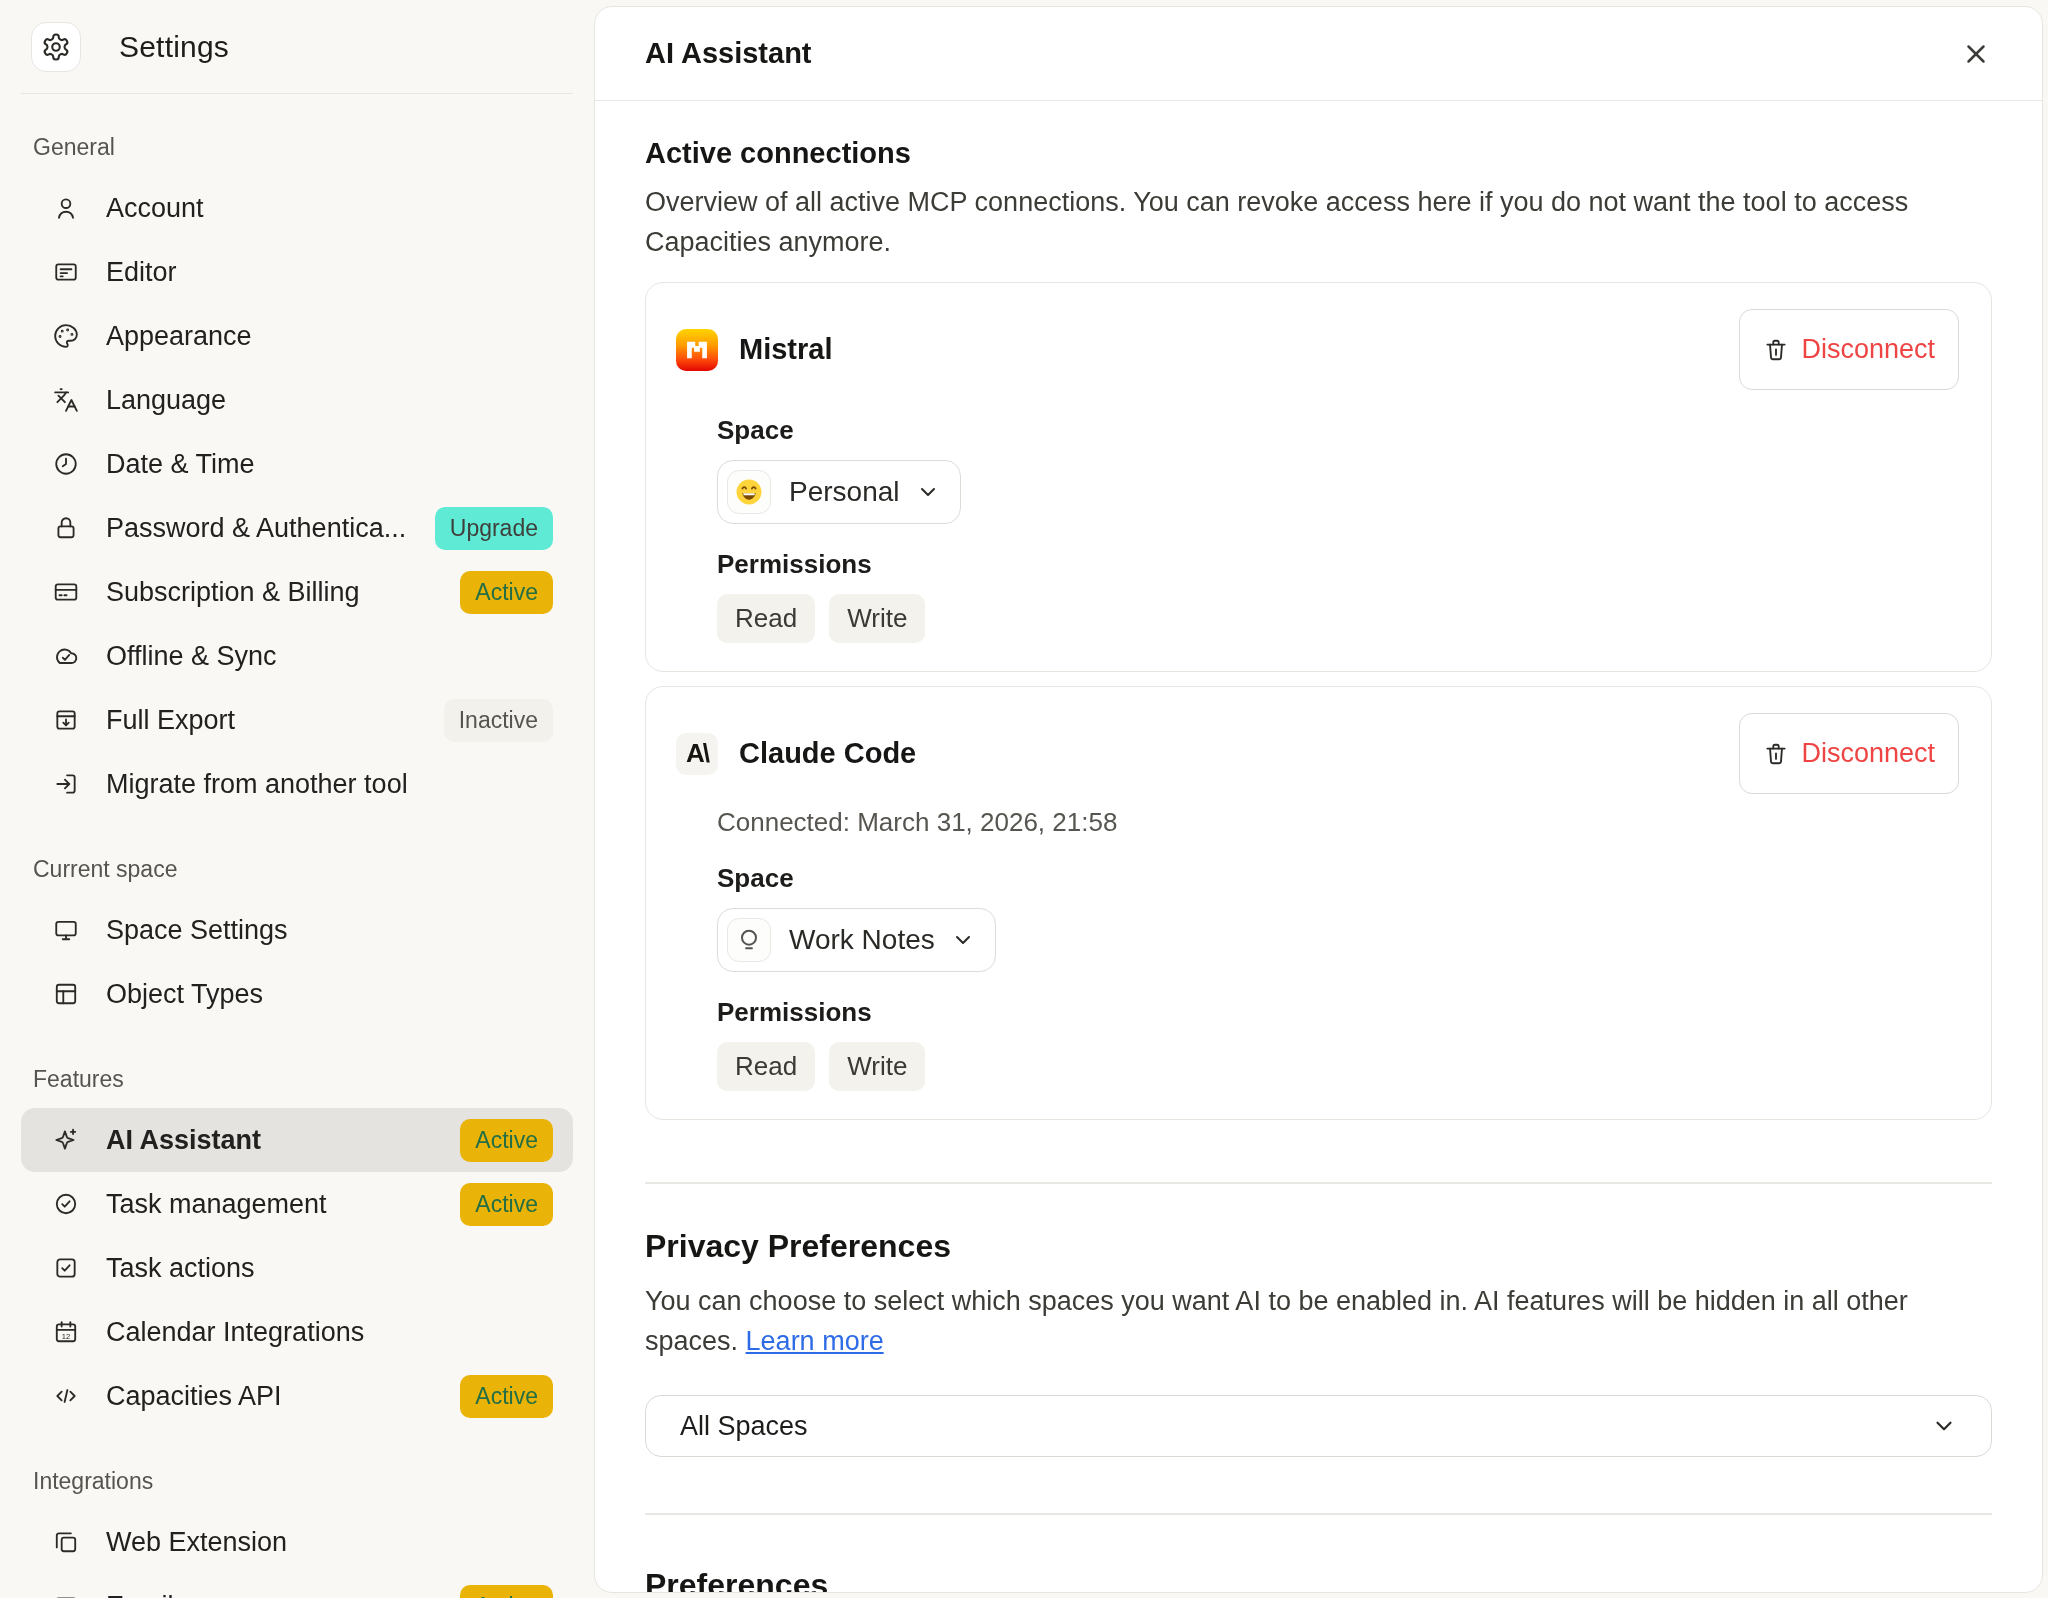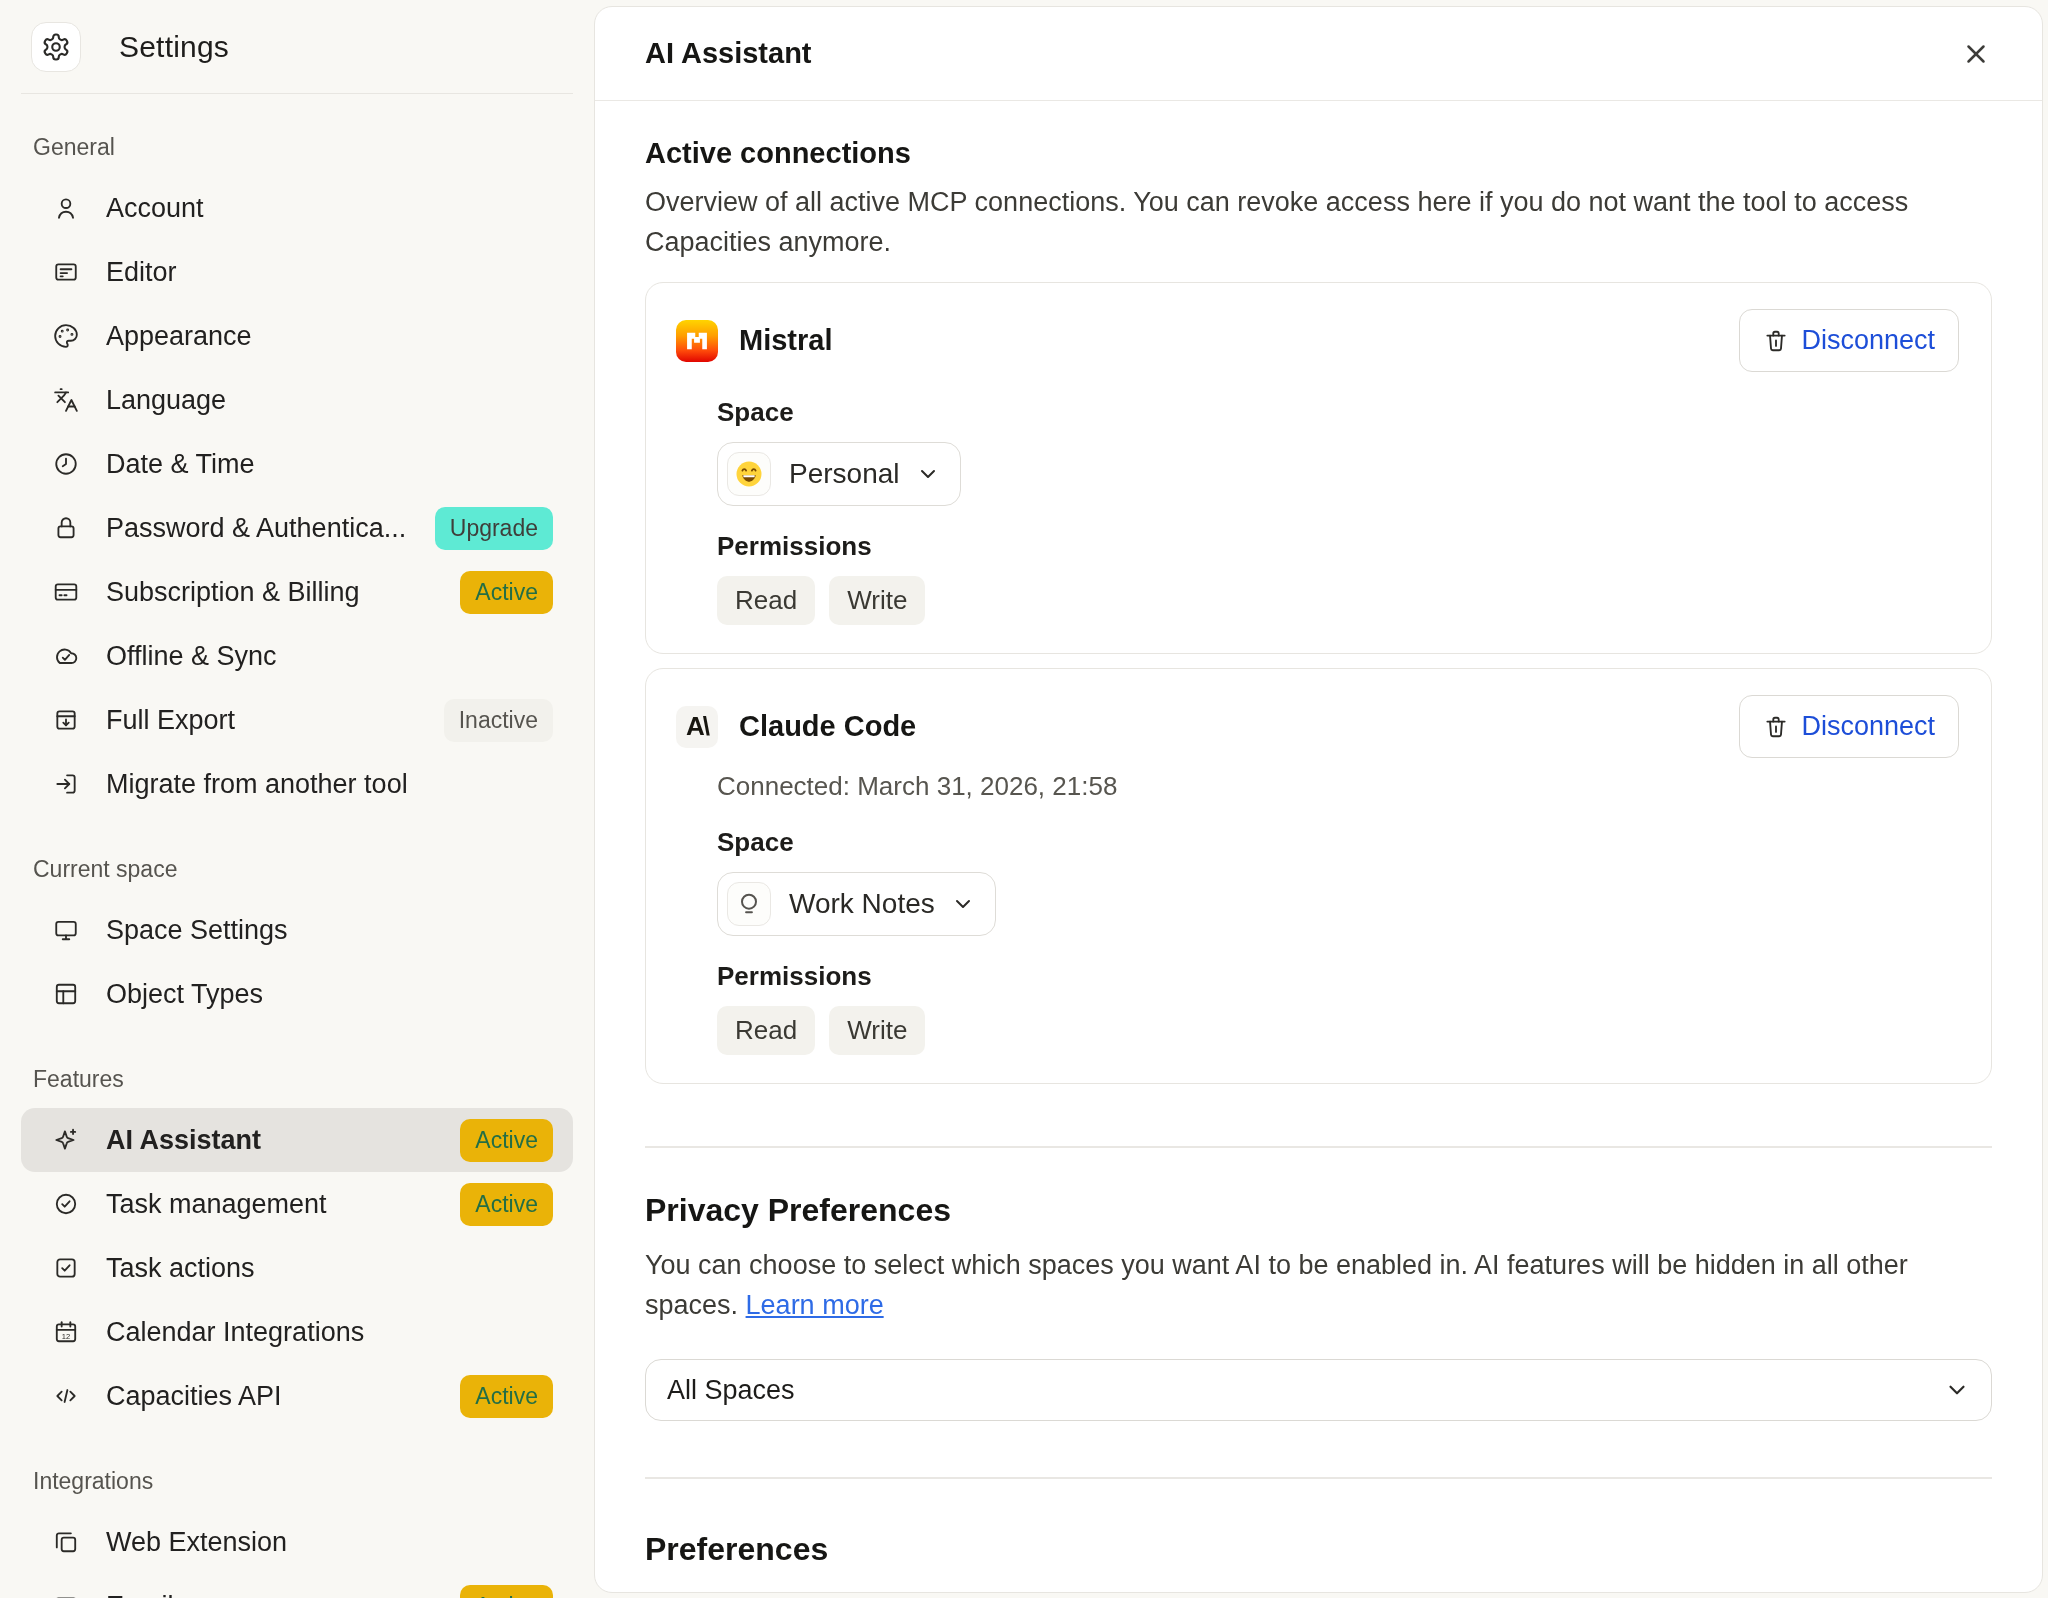--- a/index.html
+++ b/index.html
@@ -62,21 +62,21 @@
     border:1px solid #e7e5e0; border-radius:18px; padding:26px 32px 28px 30px; margin-top:20px;
   }
   .conn-head { display:flex; align-items:center; }
   .conn-logo { width:42px; height:42px; border-radius:10px; flex:0 0 42px; display:flex; align-items:center; justify-content:center; }
   .conn-logo.mistral { background:linear-gradient(180deg,#ffd400 0%,#ff9d00 38%,#ff4d0a 72%,#e10500 100%); }
   .conn-logo.claude  { background:#f5f4f1; color:#17150f; font-weight:700; font-size:26px; letter-spacing:-2px; }
   .conn-name { font-size:29px; font-weight:700; color:#161614; margin-left:21px; }
   .disconnect-btn {
     margin-left:auto; display:flex; align-items:center; gap:12px;
     border:1px solid #dbd9d4; border-radius:13px; background:#fff;
-    padding:15px 23px; font-size:27px; color:#1d4ed8; cursor:pointer;
+    padding:24px 23px; font-size:27px; color:#ef4444; cursor:pointer;
   }
   .conn-body { margin-left:41px; }
   .conn-connected { font-size:26px; color:#57554f; margin-top:13px; }
   .field-label { font-size:26px; font-weight:700; color:#1d1c1a; margin-top:25px; }
   .space-pill {
     display:inline-flex; align-items:center; margin-top:14px;
     border:1px solid #dedcd7; border-radius:16px; background:#fff;
     padding:9px 20px 9px 9px; cursor:pointer;
   }
   .space-tile {
@@ -86,21 +86,21 @@
   .space-name { font-size:28px; color:#2a2926; margin:0 16px 0 18px; }
   .chips { display:flex; gap:14px; margin-top:14px; }
   .chip { background:#f3f2ed; border-radius:10px; padding:9px 18px; font-size:26px; color:#3a3933; }
 
   .hr { height:2px; background:#e9e7e3; margin-top:62px; }
   .big-heading { font-size:32px; font-weight:700; color:#161614; margin-top:44px; }
   .priv-desc { font-size:27px; color:#3c3b36; line-height:40px; margin-top:16px; max-width:1360px; }
   .link { color:#2e6be6; text-decoration:underline; cursor:pointer; }
   .select {
     margin-top:34px; height:62px; border:1px solid #dbd9d4; border-radius:16px;
-    display:flex; align-items:center; padding:0 21px; font-size:27px; color:#1d1c1a; cursor:pointer;
+    display:flex; align-items:center; padding:0 34px; font-size:27px; color:#1d1c1a; cursor:pointer;
   }
   .select .chev { margin-left:auto; }
 </style>
 </head>
 <body>
 
 <div class="sidebar">
   <div class="sb-header">
     <div class="gear-tile">
       <svg class="ico" width="30" height="30" viewBox="0 0 24 24">

